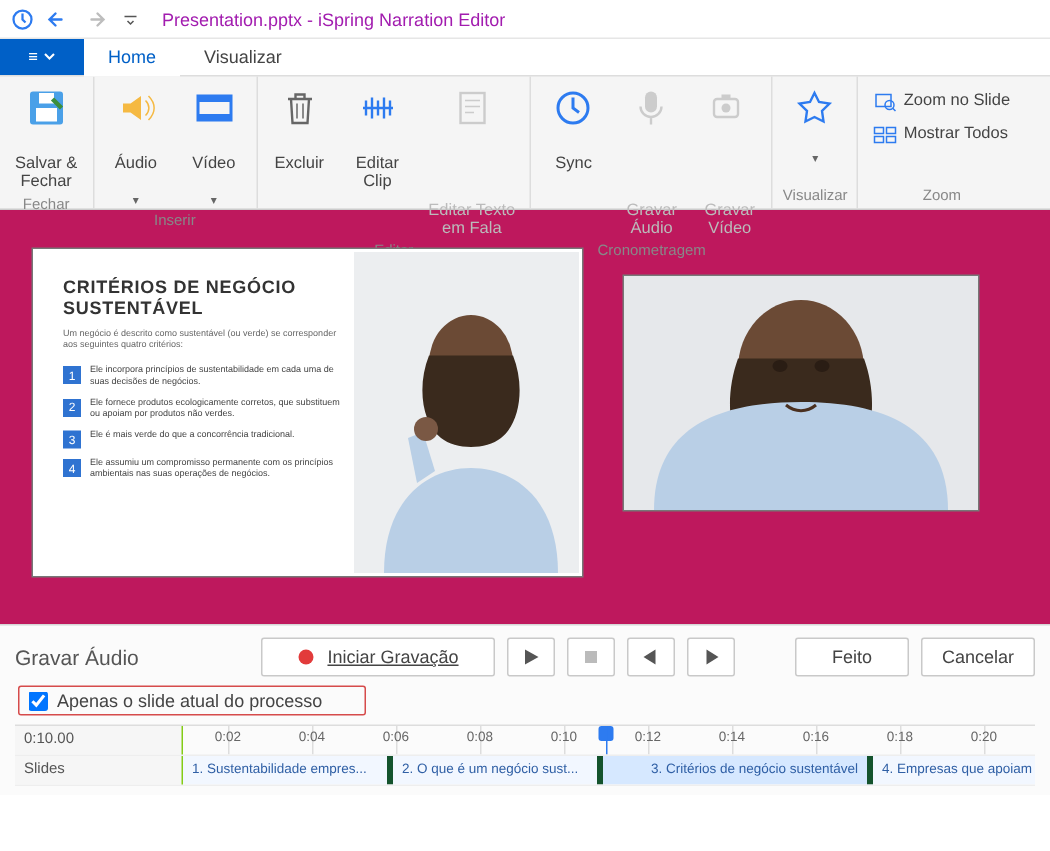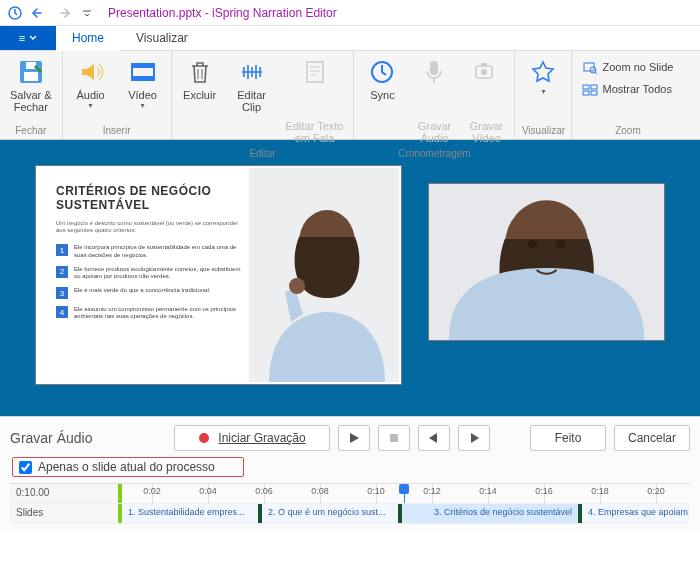--- a/index.html
+++ b/index.html
@@ -10,49 +10,49 @@
   .title-bar .title { font-size: 12px; color: #a21caf; margin-left: 4px; }
   .ribbon-tabs { height: 24px; display: flex; align-items: stretch; background:#fff;}
   .file-tab { width: 56px; background:#0060c7; color:#fff; display:flex; align-items:center; justify-content:center; font-size:11px; gap:4px;}
   .tab { padding: 0 16px; display:flex;align-items:center;font-size:12px; color:#444; position:relative;}
   .tab.active { color:#0060c7; }
   .tab.active::after{content:"";position:absolute;left:0;right:0;bottom:-1px;height:2px;background:#fff;}
   .ribbon { height: 90px; background: #f5f5f5; border-top:1px solid #ddd; border-bottom: 1px solid #ccc; display:flex; }
   .group { display:flex; flex-direction:column; border-right:1px solid #ddd; padding:2px 4px 0 4px;}
   .group-body {flex:1; display:flex; align-items:flex-start; gap:4px;}
   .group-label{font-size:10px;color:#888;text-align:center;padding:2px 0 3px;}
-  .big-btn{ display:flex; flex-direction:column; align-items:center; justify-content:flex-start; gap:2px; padding:4px 6px 2px; min-width:48px; border-radius:3px;}
+  .big-btn{ display:flex; flex-direction:column; align-items:center; justify-content:flex-start; gap:16px; padding:4px 6px 2px; min-width:48px; border-radius:3px;}
   .big-btn .ico{height:30px;display:flex;align-items:center;justify-content:center;}
   .big-btn .lbl{font-size:11px;color:#444;text-align:center;line-height:12px;}
   .big-btn.disabled .lbl{color:#bbb;margin-top:31px;}
   .big-btn .caret{font-size:8px;color:#666;margin-top:-2px;}
   .small-row{display:flex;align-items:center;gap:4px;padding:2px 6px;font-size:11px;white-space:nowrap;}
   .zoom-col{display:flex;flex-direction:column;gap:2px;padding-top:4px;}
-  .stage{background:#0369a1;height:276px;padding:26px 36px;display:flex;gap:28px;align-items:flex-start;}
+  .stage{background:#be185d;height:276px;padding:26px 22px;display:flex;gap:28px;align-items:flex-start;}
   .slide-prev{background:#fff;border:2px solid #fff;box-shadow:0 0 0 1px #777;width:366px;height:218px;display:flex;overflow:hidden; position:relative;}
   .slide-content{flex:1;padding:16px 8px 10px 18px; font-size:7px; color:#555;}
   .slide-title{font-size:12px;font-weight:700;letter-spacing:.5px;color:#333;margin-bottom:8px;}
   .slide-sub{font-size:6px;color:#666;margin-bottom:10px;line-height:1.2;}
   .crit{display:flex;gap:6px;margin-bottom:7px;}
   .crit .num{width:12px;height:12px;background:#2f73d1;color:#fff;font-size:8px;display:flex;align-items:center;justify-content:center;flex-shrink:0;}
   .crit .txt{font-size:6px;color:#444;line-height:1.2;}
   .person{width:150px;height:100%;background:#eceef0;display:flex;align-items:flex-end;justify-content:center;overflow:hidden;}
   .video-prev{width:236px;height:156px;background:#e6e8eb;box-shadow:0 0 0 1px #777;overflow:hidden;display:flex;align-items:flex-end;justify-content:center;margin-top:18px;}
   .bottom-bar{border-top:1px solid #d6d6d6; padding:8px 10px 6px; background:#fbfbfb;}
   .rec-row{display:flex;align-items:center;gap:8px;margin-bottom:6px;}
   .rec-title{font-size:14px;color:#555;width:156px;}
   .btn{height:26px;border:1px solid #c9c9c9;background:#fff;border-radius:2px;display:flex;align-items:center;justify-content:center;font-size:12px;color:#444;padding:0 12px;}
   .icon-btn{width:32px;padding:0;}
   .filler{flex:1;}
   .chk-row{display:flex;align-items:center;gap:6px;border:1px solid #d64b4b;padding:2px 6px;width:232px;border-radius:2px;margin-left:2px;}
   .chk-row input{width:13px;height:13px;}
   .chk-row label{font-size:12px;color:#444;}
   .timeline{border-top:1px solid #ddd;margin-top:6px;}
   .tl-row{display:flex;align-items:stretch;height:20px;border-bottom:1px solid #eee;font-size:10px;}
-  .tl-label{width:112px;padding:3px 6px;color:#555;border-right:4px solid #84cc16;background:#f6f6f6;}
+  .tl-label{width:112px;padding:3px 6px;color:#555;border-right:1px solid #84cc16;background:#f6f6f6;}
   .tl-content{flex:1;position:relative;overflow:hidden;}
   .tick{position:absolute;top:0;bottom:0;border-left:1px solid #ddd;}
   .tick-label{position:absolute;top:2px;font-size:9px;color:#666;transform:translateX(-50%);}
   .tl-slides{display:flex;height:100%;}
   .tl-slide{height:100%;border-right:4px solid #14532d;background:#f2f7ff;padding:3px 6px;font-size:9px;color:#2f5fa5;white-space:nowrap;overflow:hidden;}
   .tl-slide.active{background:#d6e8ff;text-align:right;}
   .playhead{position:absolute;top:0;bottom:0;left:282px;width:0;}
   .playhead::before{content:"";position:absolute;top:0;left:-5px;width:10px;height:10px;background:#2d7bf0;border-radius:2px;}
   .playhead::after{content:"";position:absolute;top:0;bottom:0;left:0;width:1px;background:#2d7bf0;}
   svg{display:block;}

